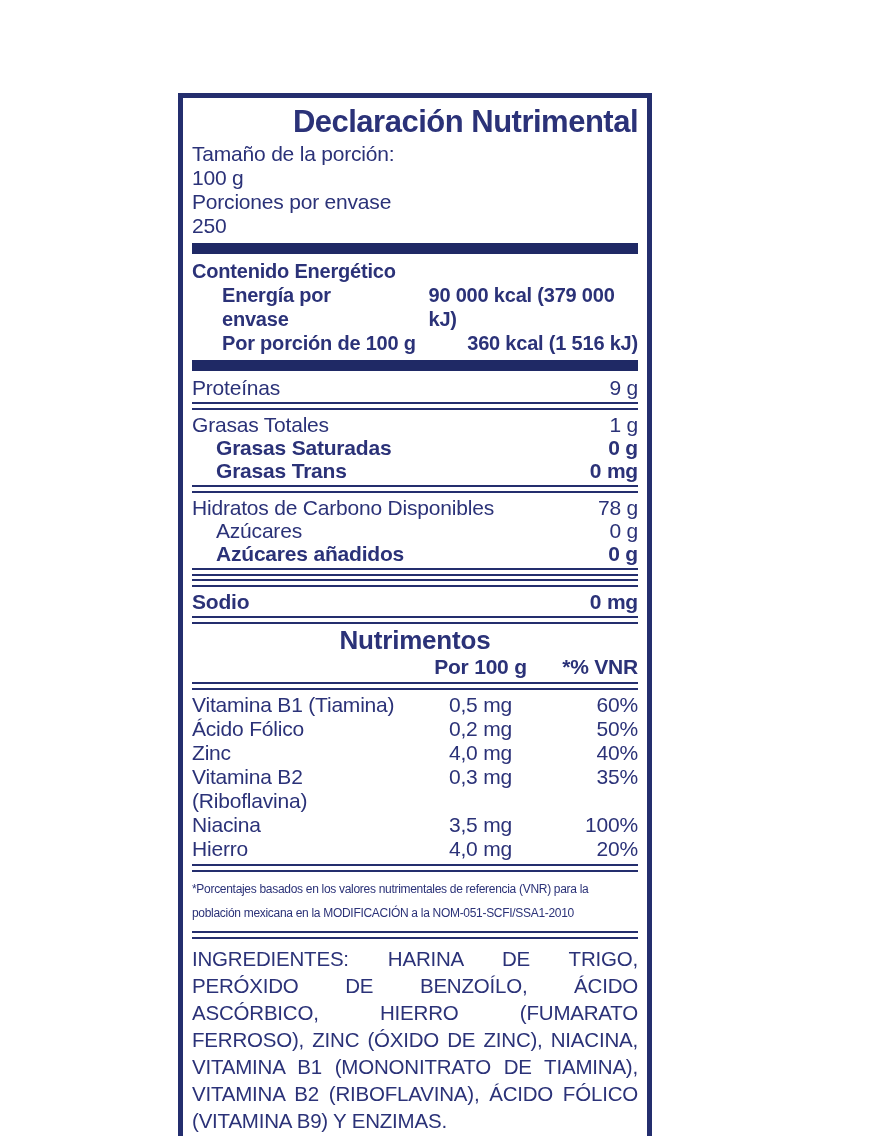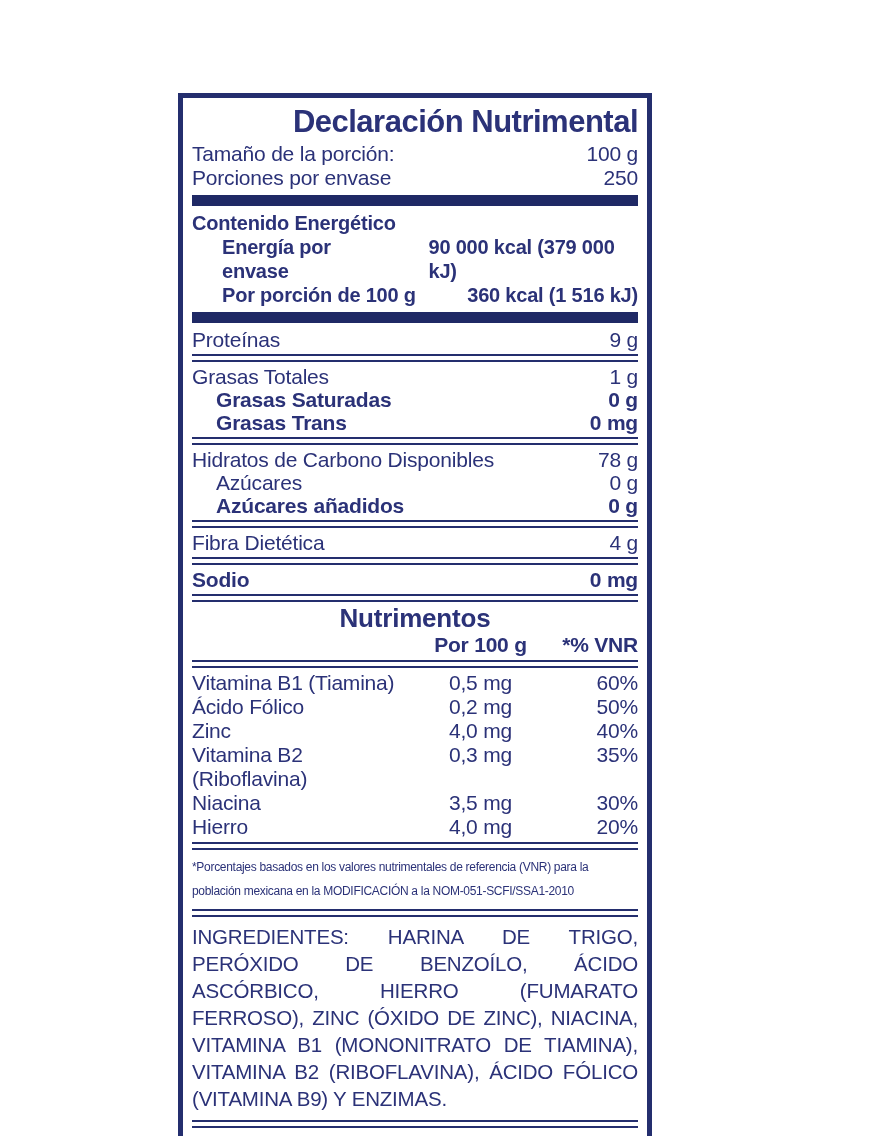--- a/index.html
+++ b/index.html
@@ -27,21 +27,21 @@
     line-height: 36px;
     margin-bottom: 2px;
   }
   .row {
     display: flex;
     justify-content: space-between;
     align-items: baseline;
     font-size: 21px;
     line-height: 23px;
   }
-  .row.serving { line-height: 24px; }
+  .row.serving { line-height: 24px; flex-direction: column; }
   .bold { font-weight: 700; }
   .indent1 { padding-left: 24px; }
   .rule-thick {
     height: 11px;
     background: #1f2965;
     margin: 5px 0;
   }
   .rule-double {
     height: 8px;
     border-top: 2.5px solid #242e6e;
@@ -159,24 +159,20 @@
     <span class="indent1">Azúcares</span>
     <span>0 g</span>
   </div>
   <div class="row bold">
     <span class="indent1">Azúcares añadidos</span>
     <span>0 g</span>
   </div>
 
   <div class="rule-double"></div>
 
-  <div class="row">
-    <span>Fibra Dietética</span>
-    <span>4 g</span>
-  </div>
 
   <div class="rule-double"></div>
 
   <div class="row bold">
     <span>Sodio</span>
     <span>0 mg</span>
   </div>
 
   <div class="rule-double"></div>
 
@@ -205,21 +201,21 @@
     <span class="v-pct">40%</span>
   </div>
   <div class="vit-row">
     <span class="v-name">Vitamina B2 (Riboflavina)</span>
     <span class="v-amt">0,3 mg</span>
     <span class="v-pct">35%</span>
   </div>
   <div class="vit-row">
     <span class="v-name">Niacina</span>
     <span class="v-amt">3,5 mg</span>
-    <span class="v-pct">30%</span>
+    <span class="v-pct">100%</span>
   </div>
   <div class="vit-row">
     <span class="v-name">Hierro</span>
     <span class="v-amt">4,0 mg</span>
     <span class="v-pct">20%</span>
   </div>
 
   <div class="rule-double"></div>
 
   <div class="footnote">*Porcentajes basados en los valores nutrimentales de referencia (VNR) para la población mexicana en la MODIFICACIÓN a la NOM-051-SCFI/SSA1-2010</div>

